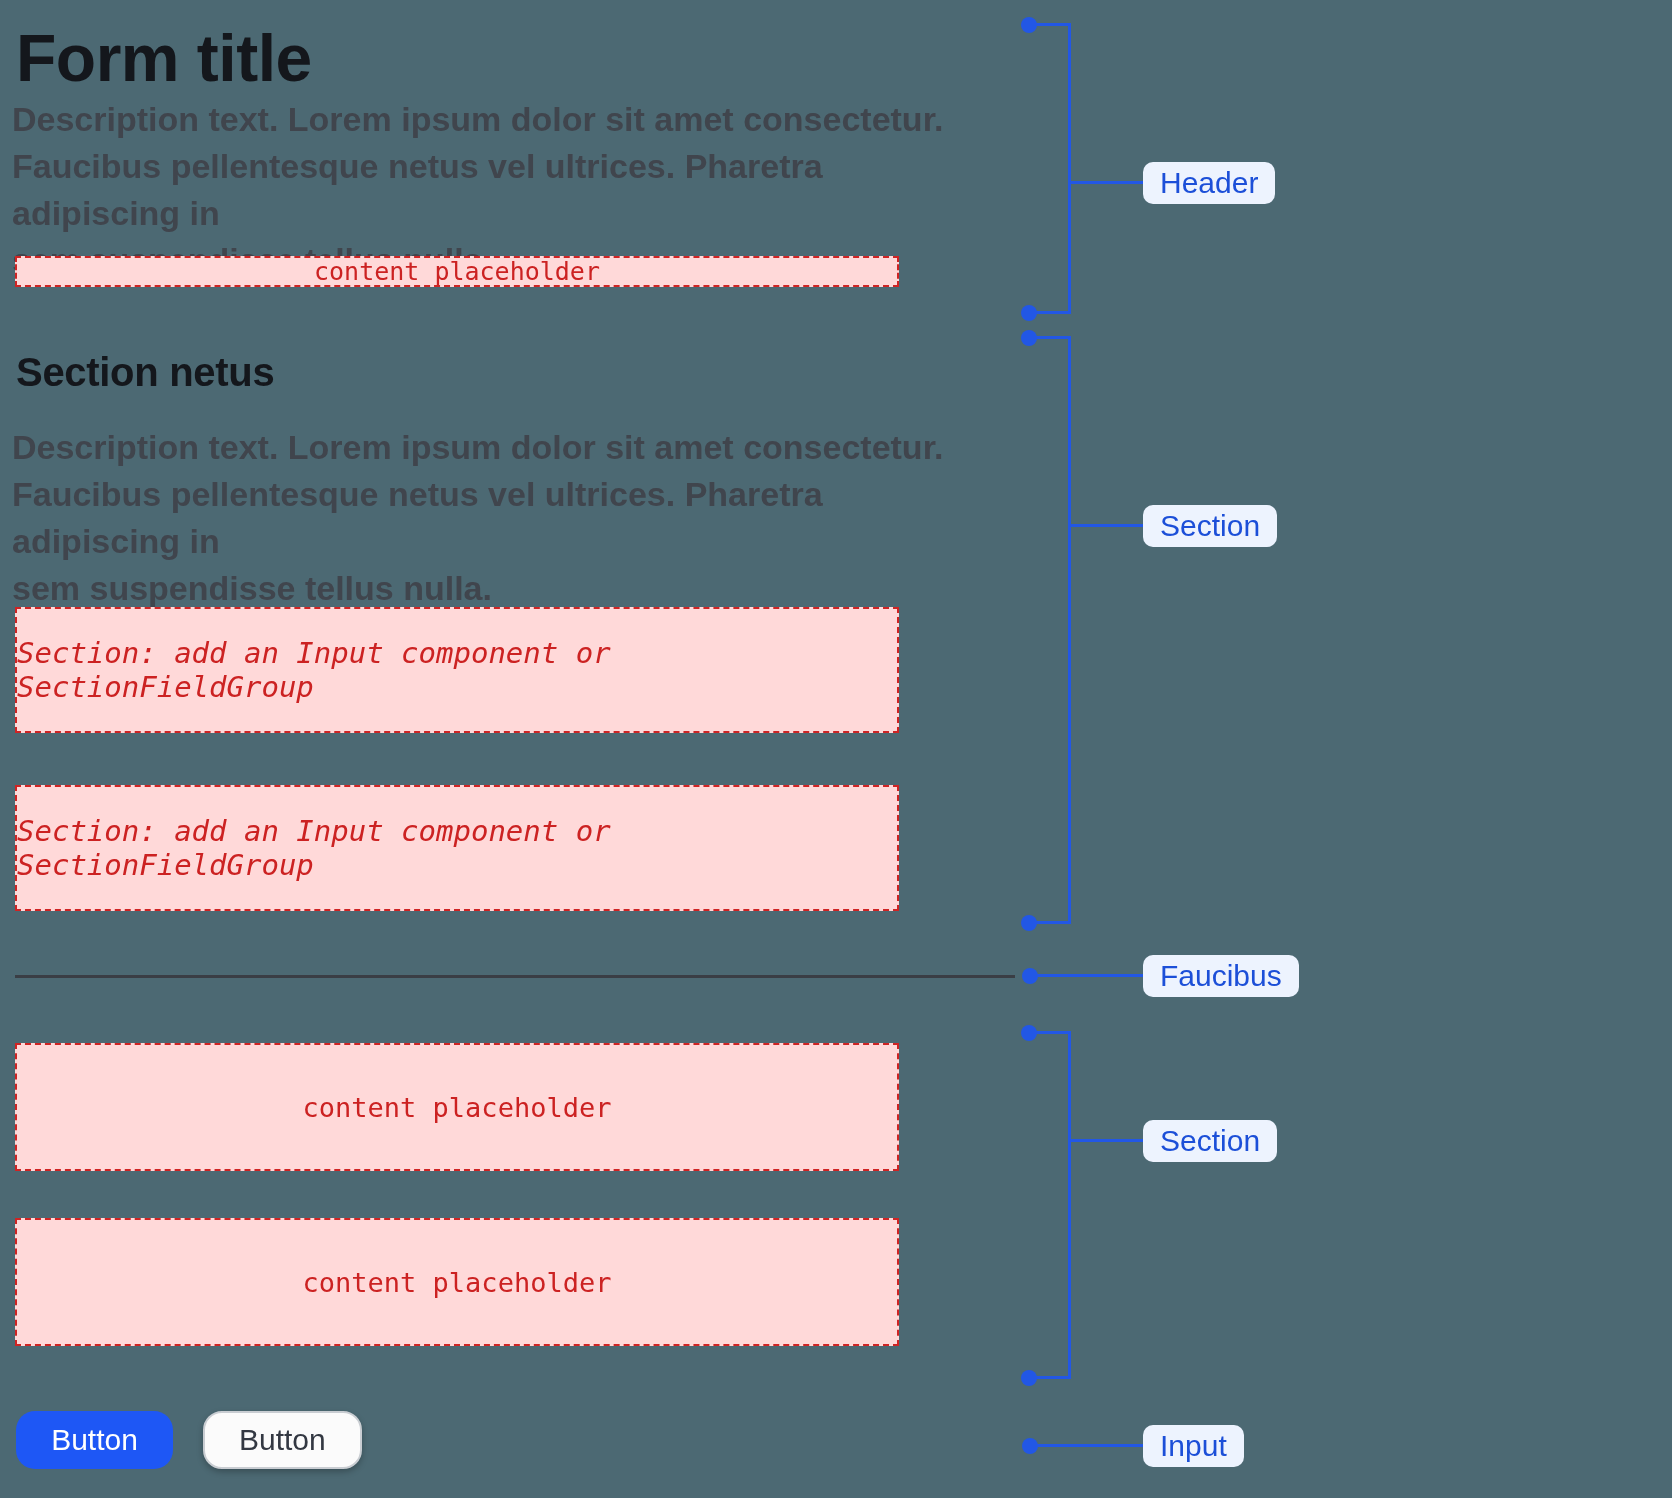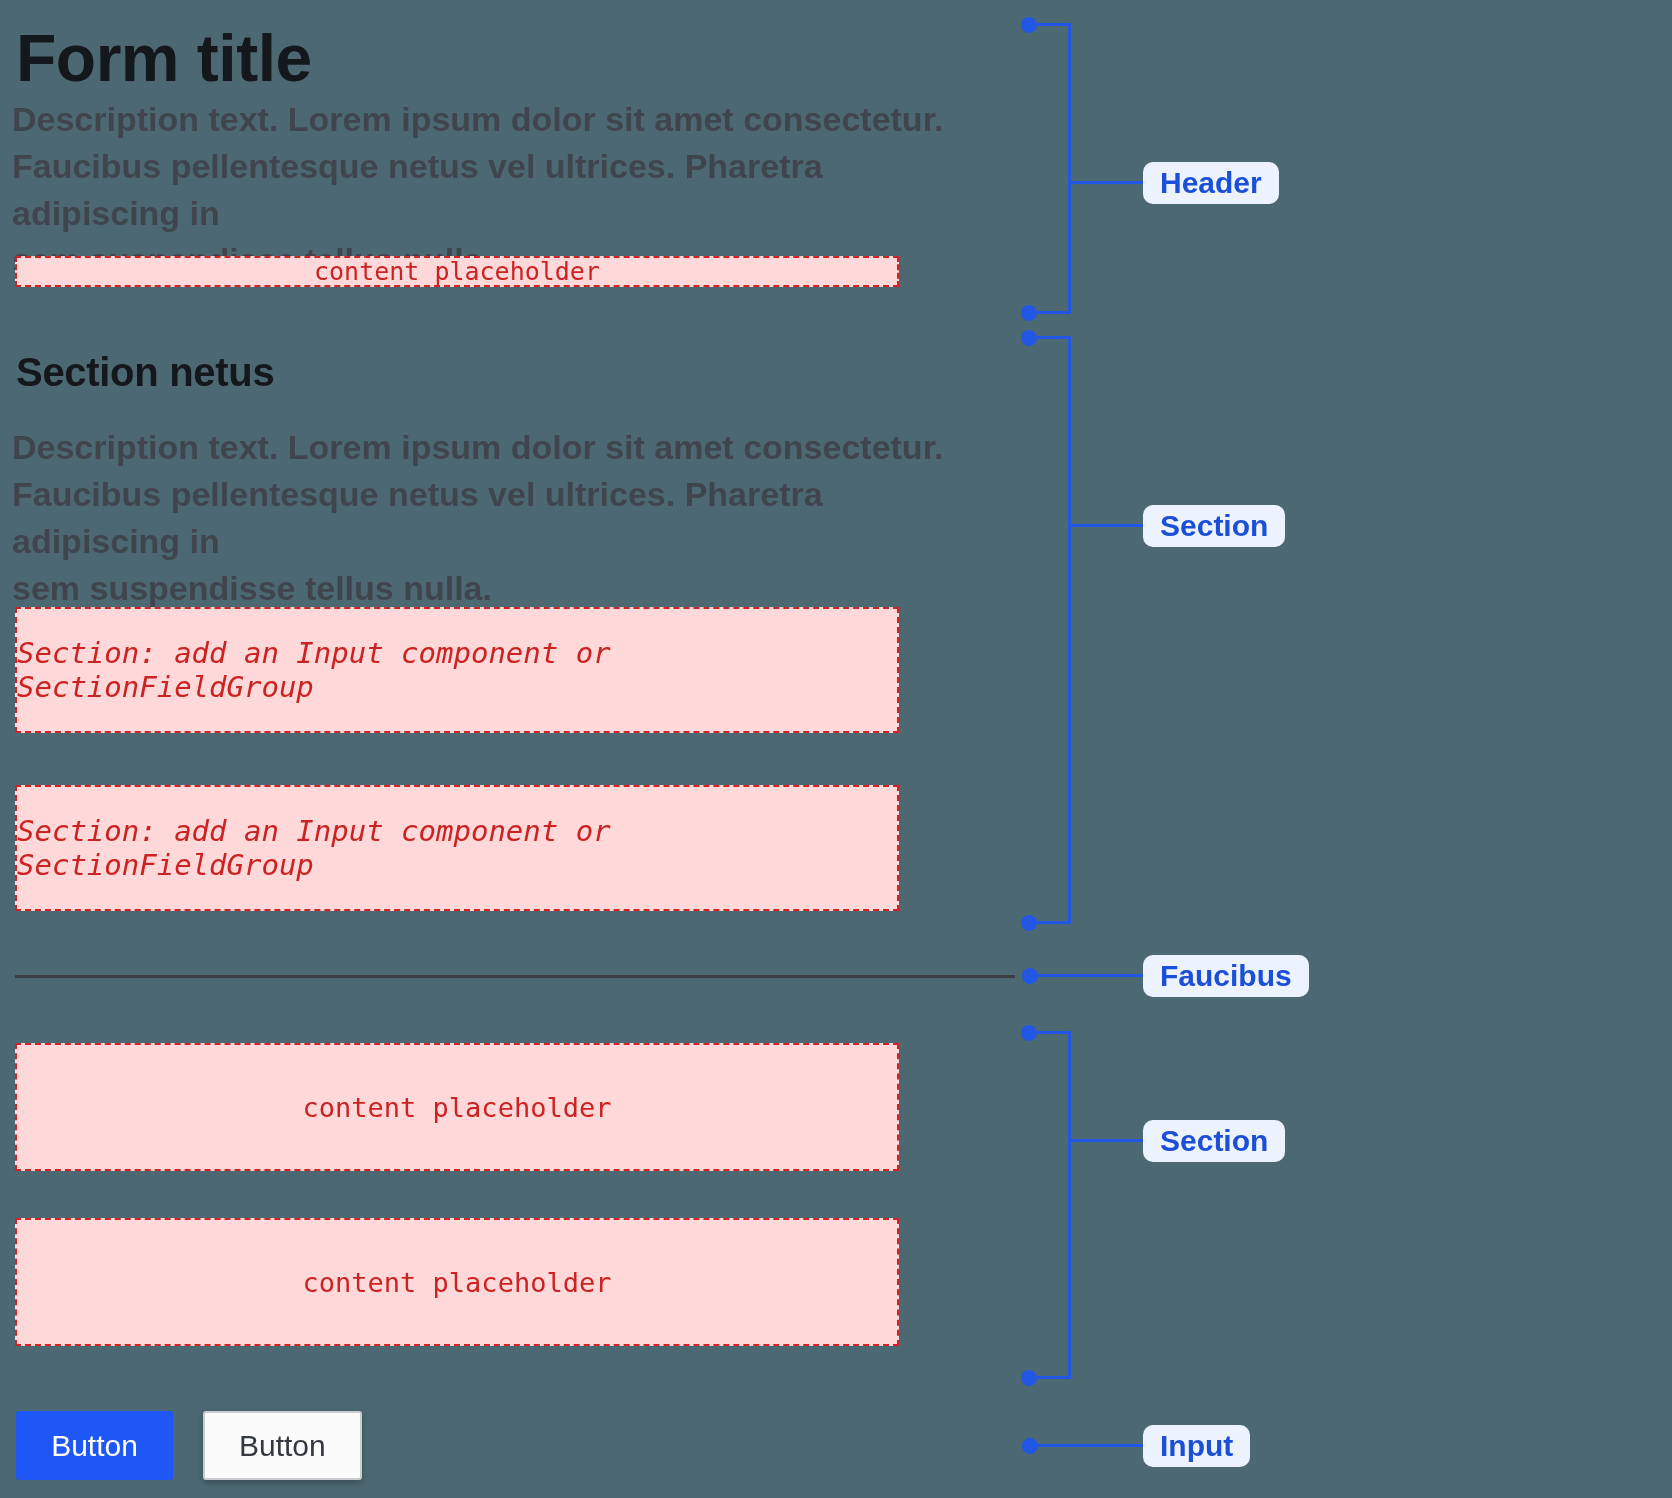--- a/index.html
+++ b/index.html
@@ -29,34 +29,34 @@
   .ph-strip{top:256px;height:31px;font-size:25px;}
   .ph-box{font-size:29px;font-style:italic;justify-content:flex-end;}
   .ph-box1{top:607px;height:126px;}
   .ph-box2{top:785px;height:126px;}
   .ph-box3{top:1043px;height:128px;font-style:normal;font-size:27px;}
   .ph-box4{top:1218px;height:128px;font-style:normal;font-size:27px;}
 
   .separator{position:absolute;left:15px;top:975px;width:1000px;height:3px;background:var(--sep);}
 
   .footer-buttons{position:absolute;left:16px;top:1411px;display:flex;gap:30px;}
-  .btn{height:69px;min-width:157px;padding:0 34px;border-radius:3px;font-size:30px;
+  .btn{height:58px;min-width:157px;padding:0 34px;border-radius:19px;font-size:30px;
        display:flex;align-items:center;justify-content:center;cursor:pointer;border:none;
        font-family:"Liberation Sans",sans-serif;}
   .btn-primary{background:var(--btn-primary);color:#ffffff;}
   .btn-secondary{background:var(--btn2-bg);color:var(--btn2-text);border:2px solid var(--btn2-border);
                  box-shadow:0 3px 6px rgba(0,0,0,0.25);}
 
   
   .dot{position:absolute;width:16px;height:16px;border-radius:50%;background:var(--accent);}
   .hseg,.stub{position:absolute;height:3px;background:var(--accent);}
   .vseg{position:absolute;width:3px;background:var(--accent);}
   .tag{position:absolute;left:1143px;height:42px;line-height:42px;padding:0 17px;
        border-radius:10px;background:var(--label-bg);color:var(--label-text);
-       font-size:30px;font-weight:700;white-space:nowrap;}
+       font-size:30px;font-weight:400;white-space:nowrap;}
 </style>
 </head>
 <body>
 
 <div class="stage">
 
   <div class="form-title">Form title</div>
   <div class="desc desc-1">Description text. Lorem ipsum dolor sit amet consectetur.
 Faucibus pellentesque netus vel ultrices. Pharetra adipiscing in
 sem suspendisse tellus nulla.</div>

